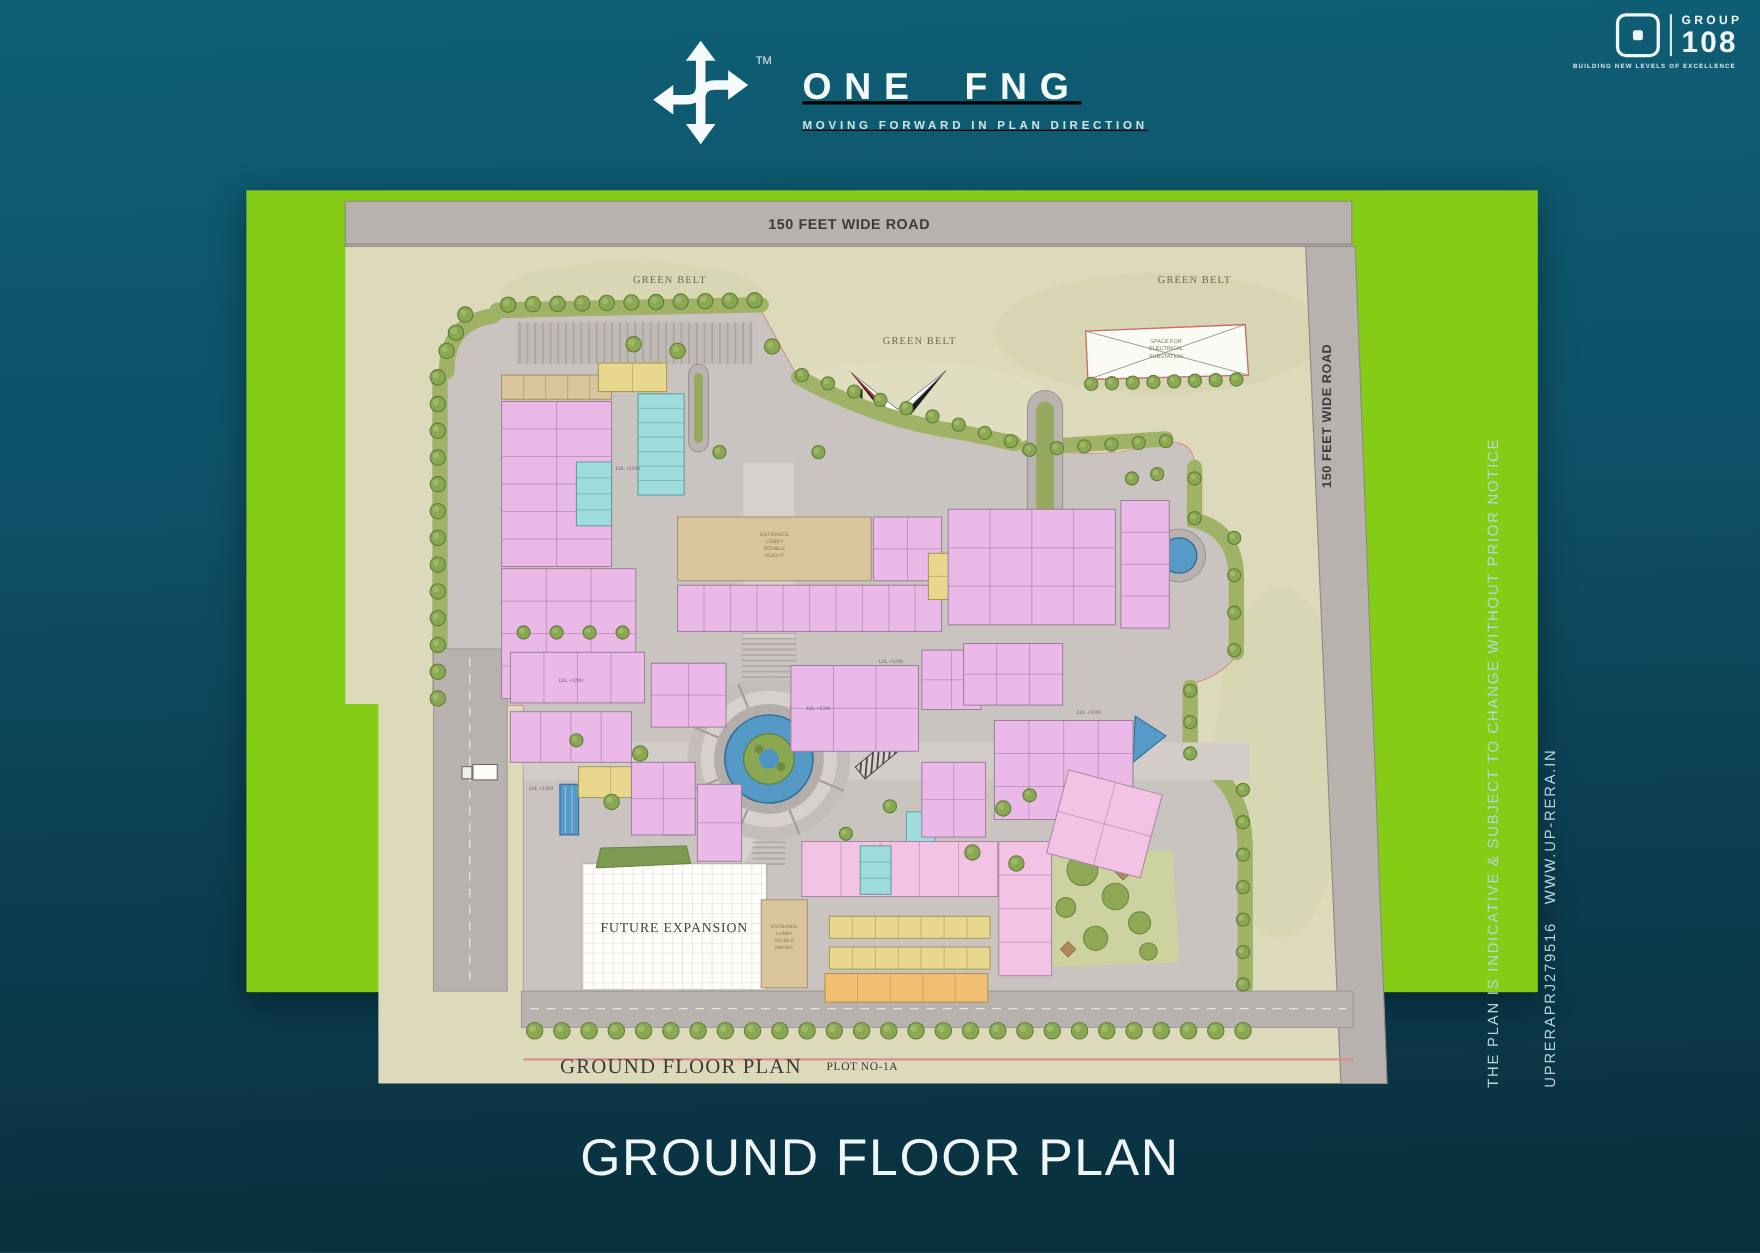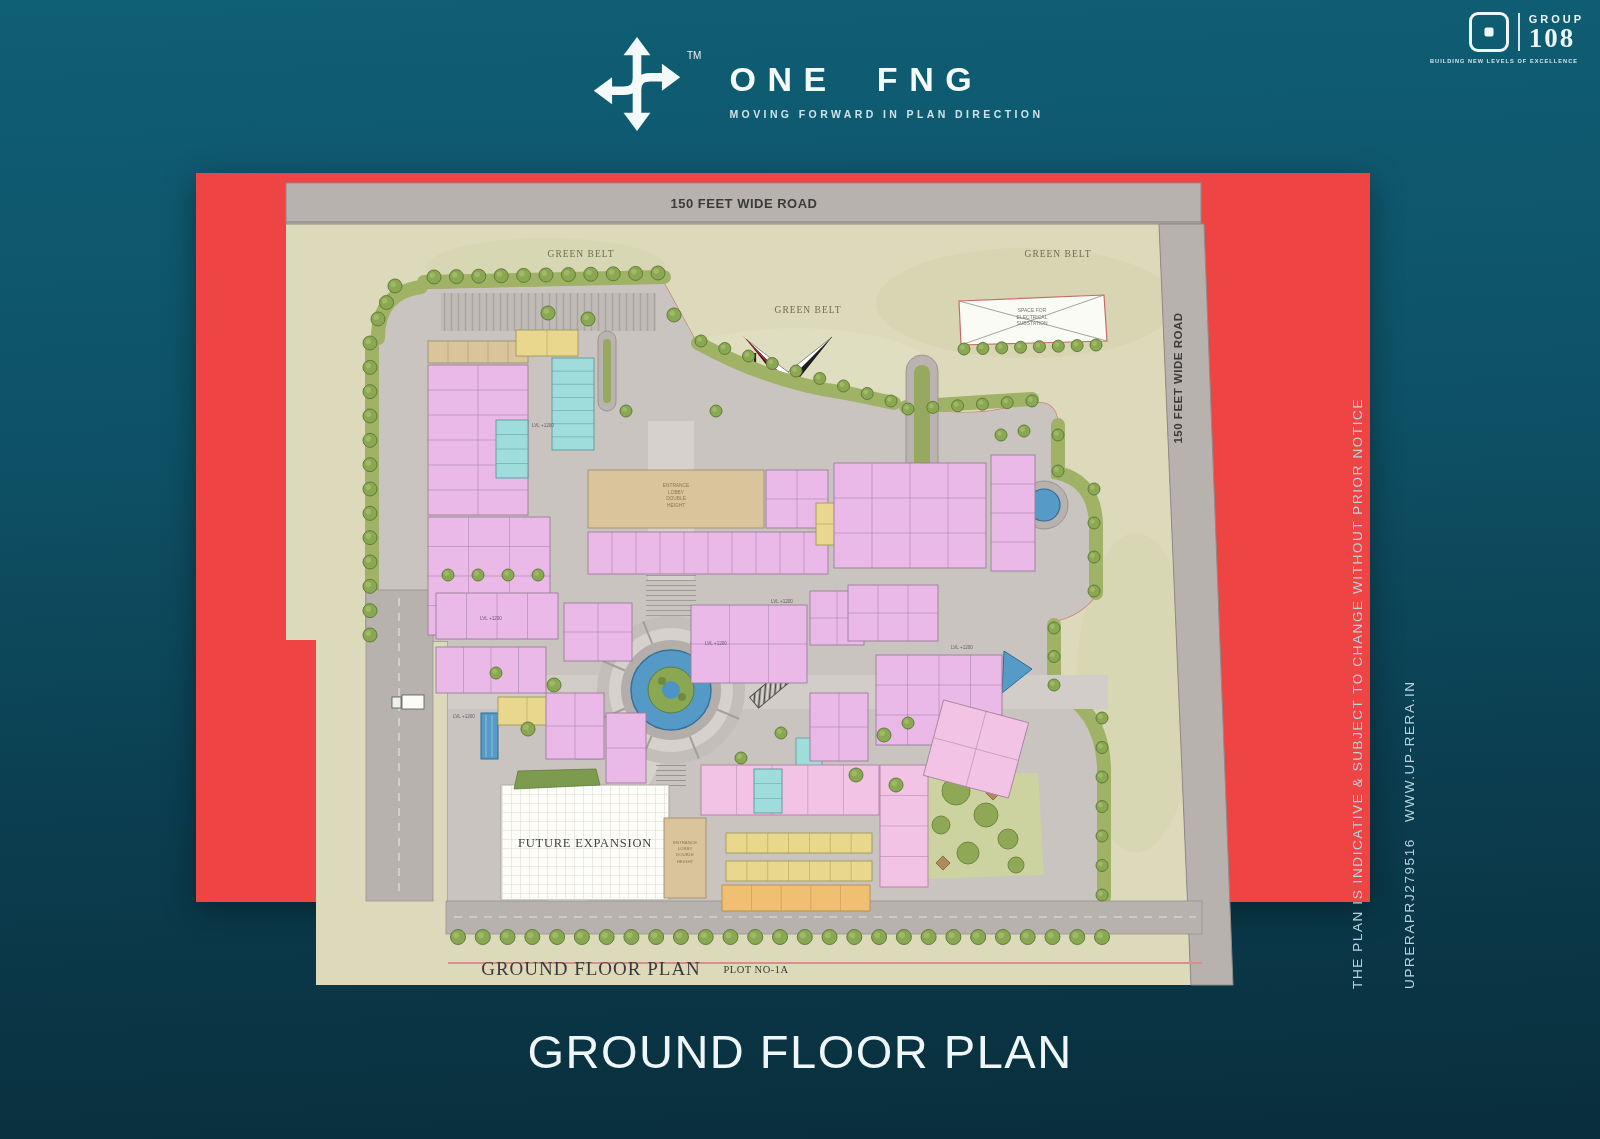--- a/index.html
+++ b/index.html
@@ -5,33 +5,33 @@
   html,body{margin:0;padding:0;}
   body{
     width:1600px;height:1139px;position:relative;overflow:hidden;
     background:linear-gradient(178deg,#0f5f75 0%,#0e5166 38%,#0b3d4f 70%,#092e3c 100%);
     font-family:"Liberation Sans",sans-serif;
   }
   
   .brand{position:absolute;left:589px;top:36px;display:flex;align-items:flex-start;}
   .brand-icon{width:96px;height:96px;}
   .brand-tm{color:#e8f1f4;font-size:10px;margin:14px 6px 0 2px;}
-  .brand-textcol{margin-top:24px;margin-left:22px;}
+  .brand-textcol{margin-top:24px;margin-left:22px;text-decoration:underline;}
   .brand-name{color:#f4f9fa;font-size:34px;font-weight:700;letter-spacing:.34em;word-spacing:18px;white-space:nowrap;}
   .brand-tag{color:#cfe2e8;font-size:10.5px;font-weight:600;letter-spacing:3.4px;margin-top:9px;white-space:nowrap;}
   .g108{position:absolute;right:16px;top:12px;width:160px;color:#eef5f7;}
   .g108-row{display:flex;align-items:center;justify-content:flex-end;}
   .g108-box{width:34px;height:34px;border:3.5px solid #eef5f7;border-radius:9px;position:relative;}
   .g108-box::after{content:"";position:absolute;left:50%;top:50%;width:9px;height:9px;transform:translate(-50%,-50%);background:#eef5f7;border-radius:2px;}
   .g108-div{width:2px;height:38px;background:#eef5f7;margin:0 9px;opacity:.9;}
   .g108-group{font-size:11px;font-weight:700;letter-spacing:3px;line-height:12px;}
-  .g108-num{font-size:27px;font-weight:700;letter-spacing:2px;line-height:26px;font-family:Liberation Serif, serif;}
+  .g108-num{font-size:27px;font-weight:700;letter-spacing:2px;line-height:26px;}
   .g108-tag{font-size:5.6px;font-weight:700;letter-spacing:1.05px;text-align:center;margin-top:6px;color:#d6e6ec;white-space:nowrap;}
   
-  .card{position:absolute;left:196px;top:173px;width:1174px;height:729px;background:#ef4444;box-shadow:0 8px 30px rgba(0,0,0,.35);}
+  .card{position:absolute;left:224px;top:173px;width:1174px;height:729px;background:#84cc16;box-shadow:0 8px 30px rgba(0,0,0,.35);}
   .card svg{position:absolute;left:0;top:0;}
   
   .vnote{position:absolute;right:164px;bottom:150px;writing-mode:vertical-rl;transform:rotate(180deg);
          color:#b9d4de;font-size:13.5px;letter-spacing:1.6px;white-space:pre;}
   .vnote div{line-height:22px;}
   
   .big-title{position:absolute;left:0;right:0;top:1024px;text-align:center;color:#eff6f8;
              font-size:47px;font-weight:400;letter-spacing:1.5px;}
   text{font-family:"Liberation Sans",sans-serif;}
   .serif{font-family:"Liberation Serif","DejaVu Serif",serif;}

